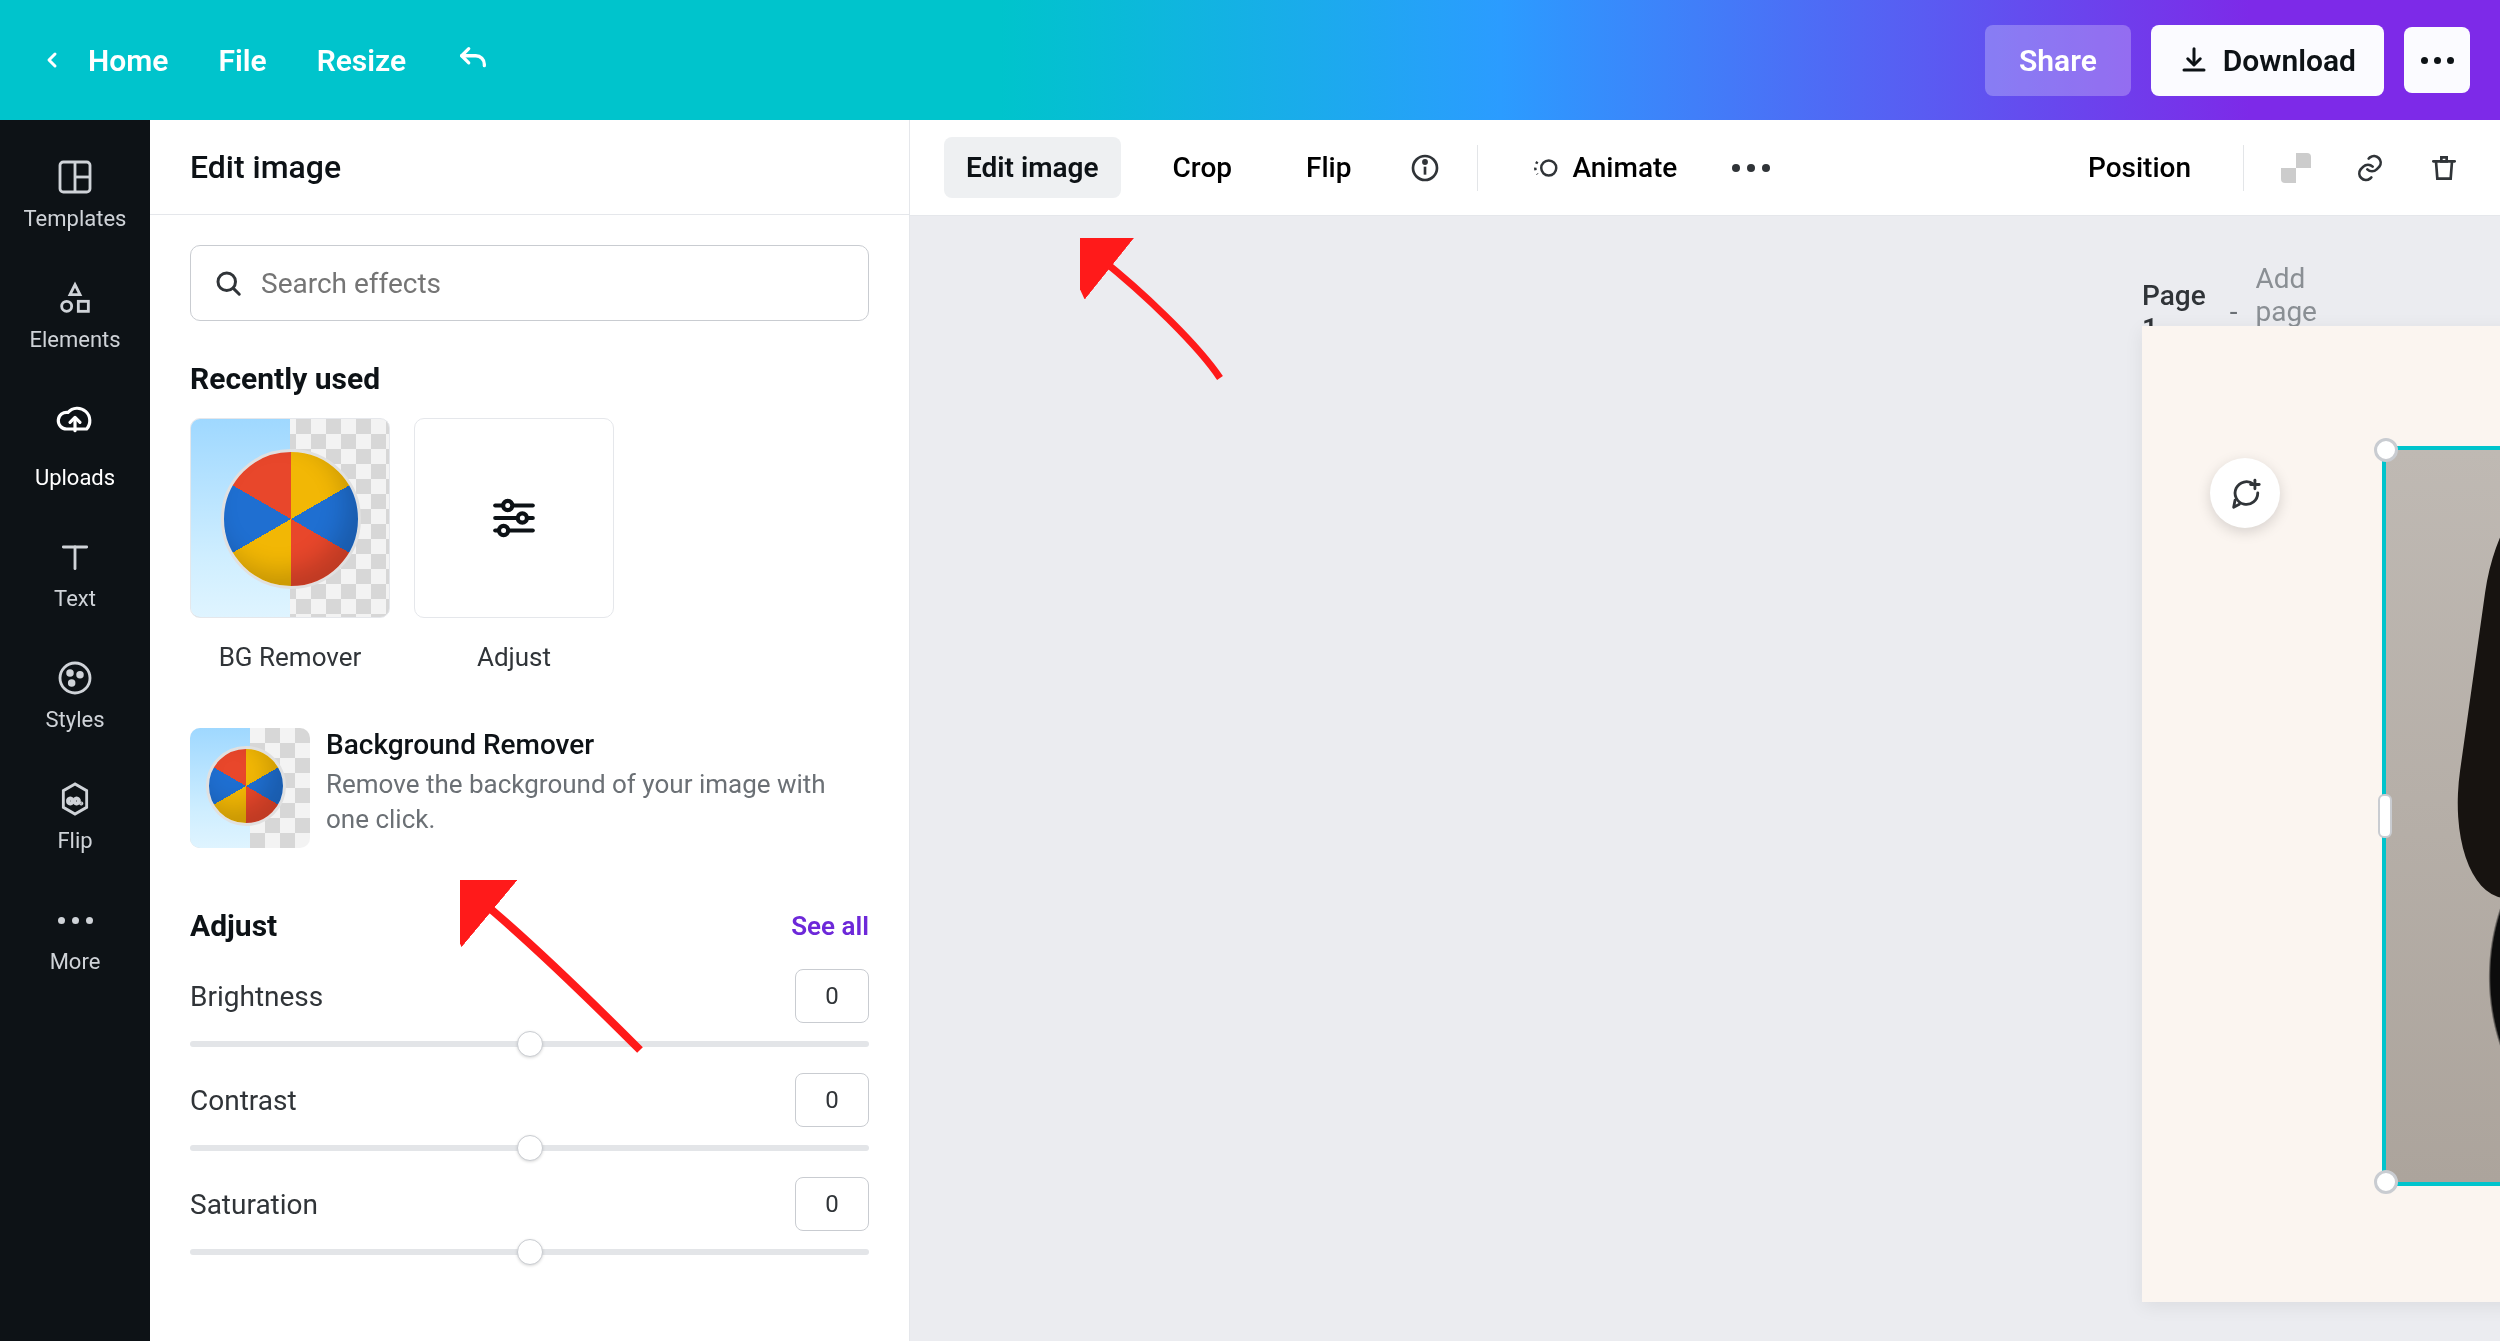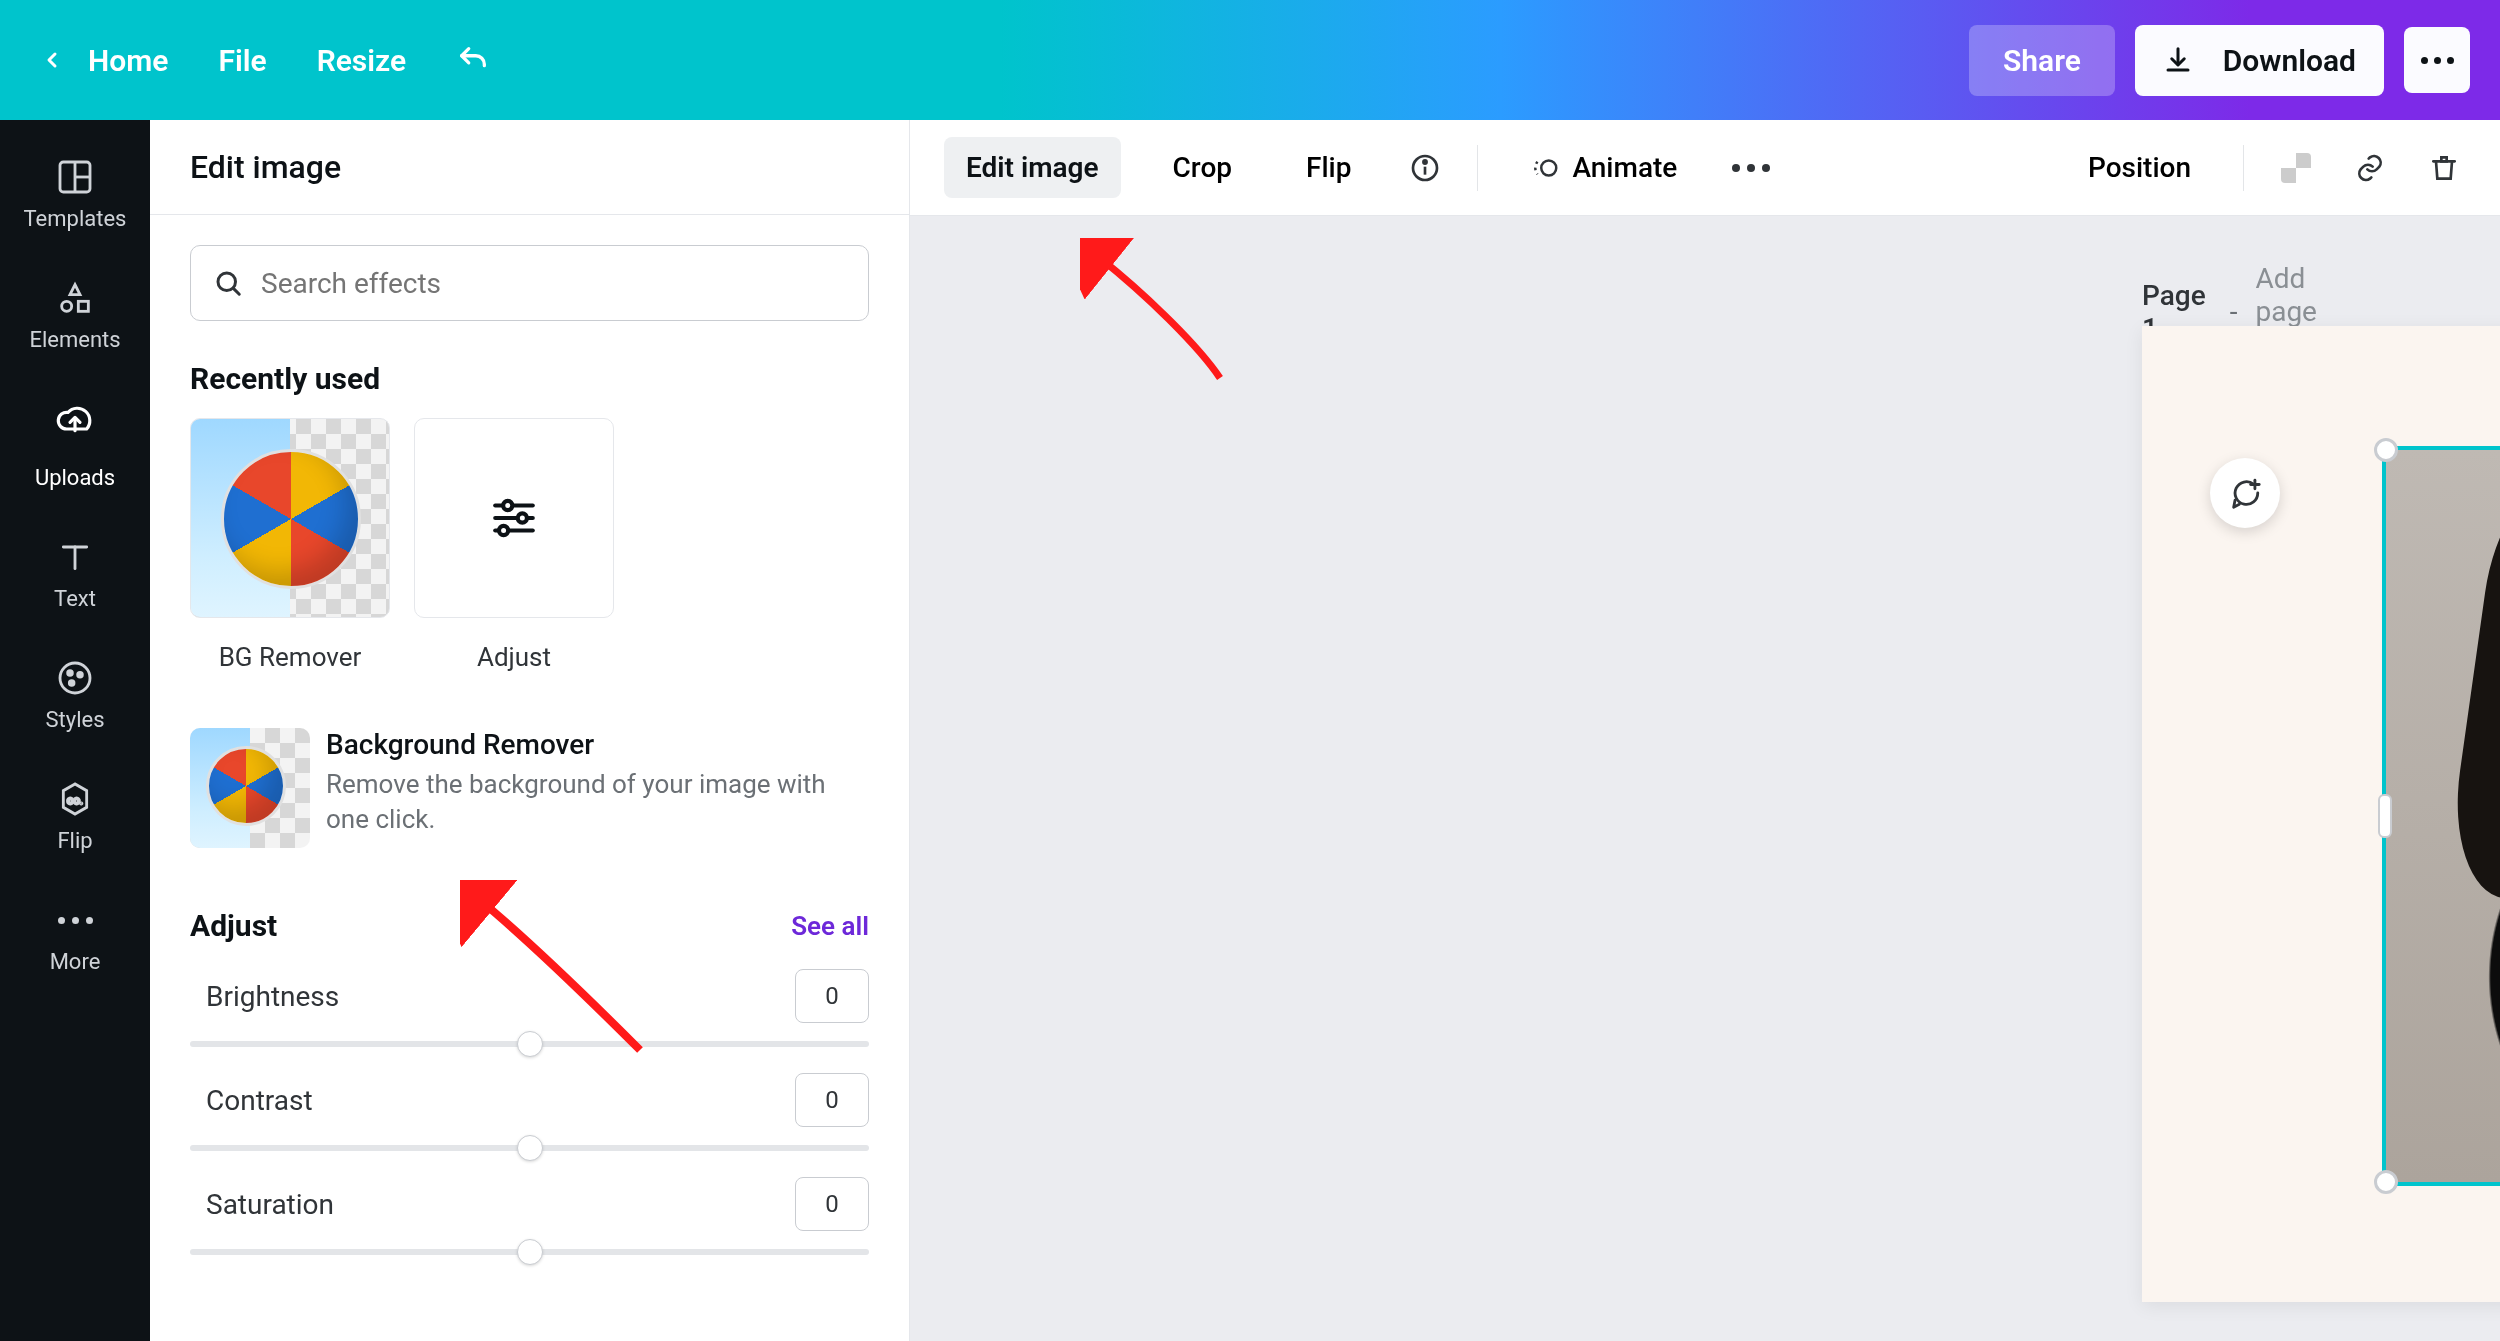--- a/index.html
+++ b/index.html
@@ -22,21 +22,21 @@
   .undo-icon { width: 34px; height: 34px; }
 
   .btn-share {
     background: rgba(255,255,255,0.25); color: #fff;
     border-radius: 8px; padding: 18px 34px; font-size: 30px; font-weight: 600;
     border: none; cursor: pointer;
   }
   .btn-download {
     background: #fbfbff; color: #0d1216;
     border-radius: 8px; padding: 18px 28px; font-size: 30px; font-weight: 600;
-    border: none; cursor: pointer; display: flex; align-items: center; gap: 30px;
+    border: none; cursor: pointer; display: flex; align-items: center; gap: 14px;
   }
   .btn-more {
     background: #fbfbff; border-radius: 8px; width: 66px; height: 66px;
     display:flex; align-items:center; justify-content:center; border:none; cursor:pointer;
   }
   .dots { display:flex; gap:6px; }
   .dots span { width:7px; height:7px; background:#0d1216; border-radius:50%; display:block;}
 
   
   .main { display: flex; height: calc(100% - 120px); }
@@ -106,21 +106,21 @@
     display:flex; gap: 16px; margin-top: 56px; align-items:flex-start; cursor:pointer;
   }
   .bg-remover-thumb { width:120px; height:120px; border-radius:10px; position:relative; overflow:hidden; flex-shrink:0; }
   .bg-remover-row .txt .ttl { font-size:28px; font-weight:500; color:#0d1216; }
   .bg-remover-row .txt .sub { font-size:26px; color:#6b7075; margin-top:6px; line-height:1.35; }
 
   .adjust-header { display:flex; align-items:center; justify-content:space-between; margin-top: 60px;}
   .adjust-header .t { font-size:30px; font-weight:700; }
   .see-all { font-size:26px; font-weight:600; color:#6d28d9; cursor:pointer; }
   .slider-row { margin-top: 26px; }
-  .slider-row .row-top { display:flex; justify-content:space-between; align-items:center;margin-left:16px; }
+  .slider-row .row-top { display:flex; justify-content:space-between; align-items:center; }
   .slider-row .lbl { font-size:28px; color:#303438; }
   .slider-row .val {
     width:74px; height:54px; border:1px solid #c9ccd1; border-radius:8px;
     display:flex; align-items:center; justify-content:center; font-size:24px; color:#303438;
   }
   .slider-track { margin-top:18px; height:6px; background:#e3e5e8; border-radius:4px; position:relative; }
   .slider-thumb { position:absolute; top:50%; left:50%; transform:translate(-50%,-50%); width:26px; height:26px; border-radius:50%; background:#fff; border:1px solid #c9ccd1; box-shadow:0 1px 3px rgba(0,0,0,.15); }
 
   
   .canvas-wrap { flex:1; display:flex; flex-direction:column; background:#ebecf0; }

